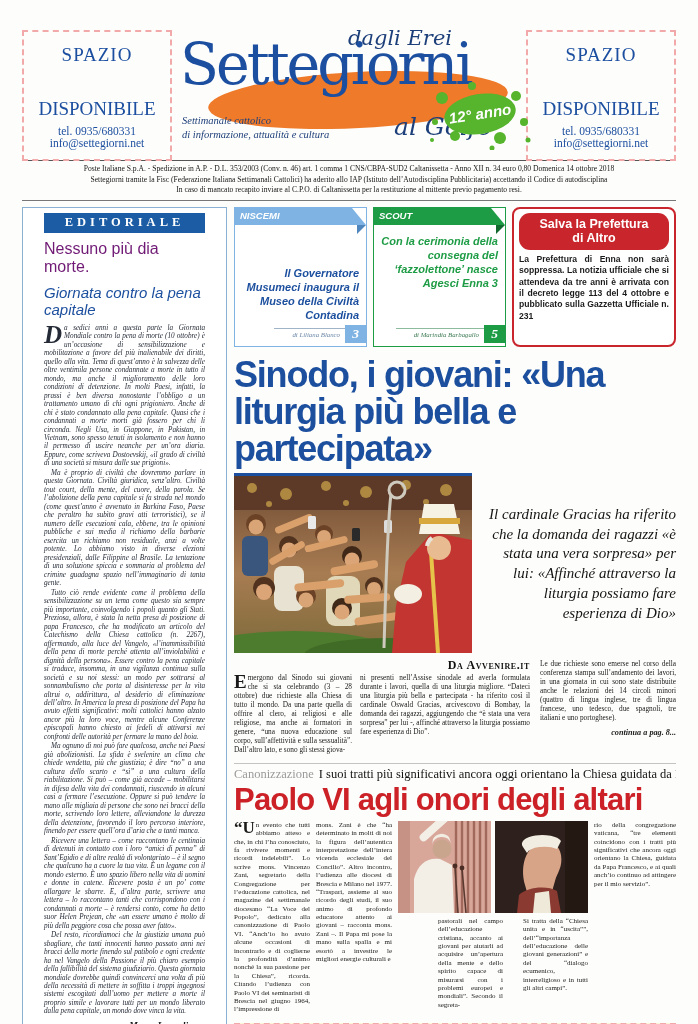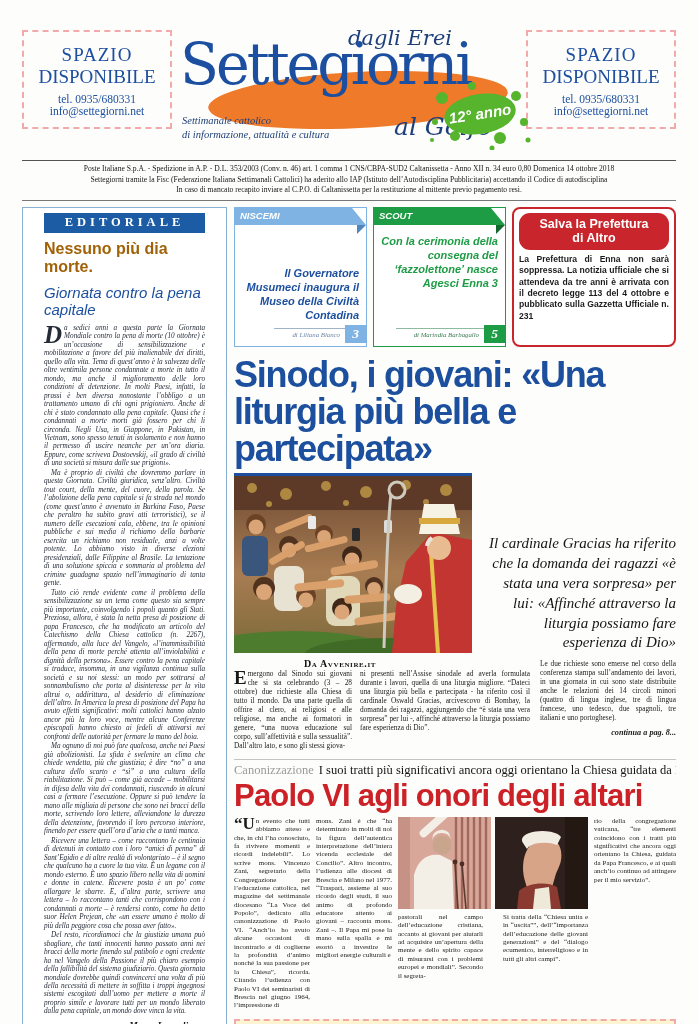--- a/index.html
+++ b/index.html
@@ -5,40 +5,40 @@
   html,body{margin:0;padding:0;}
   body{
     width:698px;height:1024px;overflow:hidden;background:#fdfdfb;
     font-family:"Liberation Serif", serif;color:#111;
     -webkit-font-smoothing:antialiased;
   }
   
   .header{display:flex;gap:8px;padding:30px 22px 0;align-items:flex-start;height:126px;}
   .adbox{width:142px;flex:none;border:2px dashed #f2a9a9;text-align:center;color:#1d4fa0;padding:12px 2px 10px;}
   .adbox .l1{font-size:19px;letter-spacing:1px;}
-  .adbox .l2{font-size:19px;letter-spacing:0px;}
+  .adbox .l2{font-size:19px;letter-spacing:0px;margin-top:32px;}
   .adbox .tel{font-size:11.5px;margin-top:5px;}
   .adbox .mail{font-size:11.5px;}
   .logo-wrap{flex:1;position:relative;height:126px;}
   .logo-ellipse{position:absolute;left:28px;top:42px;width:300px;height:56px;background:#ee7a2a;border-radius:50%;transform:rotate(-3deg);}
   .logo-pre{position:absolute;left:168px;top:-4px;font-style:italic;font-size:21px;color:#1d3f7a;font-family:"DejaVu Serif",serif;}
   .logo-name{position:absolute;left:0px;top:6px;font-size:57px;font-weight:normal;color:#1d4fa0;font-family:"DejaVu Serif",serif;letter-spacing:-3px;line-height:1;}
   .logo-tag{position:absolute;left:2px;top:84px;font-style:italic;font-size:10.5px;color:#1d3f7a;line-height:1.3;}
   .logo-post{position:absolute;left:214px;top:82px;font-style:italic;font-size:25px;color:#1d3f7a;font-family:"DejaVu Serif",serif;}
   .badge{position:absolute;right:-14px;top:48px;width:104px;height:72px;}
   
   .masthead{margin:4px 22px 0;border-top:1px solid #555;border-bottom:1.5px solid #777;padding:3px 2px 4px;font-size:7.6px;line-height:1.4;color:#151515;text-align:center;}
   
   .content{display:flex;gap:7px;margin:6px 22px 0;}
   .left-col{width:205px;flex:none;}
   .right-col{flex:1;min-width:0;}
   
   .editorial{border:1px solid #8ab0d4;padding:5px 21px 6px;background:#fff;}
   .ed-label{background:#1b5ca4;color:#fff;text-align:center;font-weight:bold;letter-spacing:4px;font-size:12.5px;padding:2px 0 3px;}
-  .ed-title{color:#a16207;font-family:"Liberation Sans",sans-serif;font-weight:bold;font-size:16px;line-height:1.12;margin-top:7px;}
+  .ed-title{color:#701a75;font-family:"Liberation Sans",sans-serif;font-weight:normal;font-size:16px;line-height:1.12;margin-top:7px;}
   .ed-subtitle{color:#1c4f9e;font-family:"Liberation Sans",sans-serif;font-style:italic;font-size:15px;margin:8px 0 6px;}
   .ed-body p{margin:0 0 1px;font-style:italic;font-size:7.2px;line-height:1.18;text-align:justify;color:#242a36;text-indent:7px;}
   .ed-body p.first{text-indent:0;}
   .ed-drop{float:left;font-size:25px;line-height:19px;padding:1px 2px 0 0;font-style:italic;font-weight:bold;color:#242a36;}
   .ed-sig{display:flex;align-items:flex-end;gap:6px;margin-top:5px;}
   .ed-sig .line{flex:1;border-bottom:1px solid #444;margin-bottom:3px;}
   .ed-sig .name{font-weight:bold;font-style:italic;font-size:9.5px;color:#1a1a1a;}
   
   .webbox{margin-top:7px;background:#f6dfb0;border-radius:3px 26px 26px 30px;padding:10px 10px 11px 15px;}
   .webbox .url{color:#1c4f9e;font-family:"Liberation Sans",sans-serif;font-weight:bold;font-size:16px;letter-spacing:0.2px;}
@@ -62,48 +62,48 @@
   .teaser-byline{font-style:italic;font-size:6.8px;color:#6a87a8;border-top:1px solid #9fb4c8;padding:2px 5px 4px 18px;margin-bottom:4px;}
   .green .teaser-byline{color:#3c7a52;border-top-color:#8cbb9d;}
   .teaser-page{width:21px;height:18px;color:#fff;font-size:13.5px;font-style:italic;font-weight:bold;text-align:center;margin:0 0 3px 0;line-height:18px;}
   .blue .teaser-page{background:#7eb3e3;}
   .green .teaser-page{background:#1e9c45;}
   .pref{width:150px;flex:none;border:2px solid #c9252c;border-radius:8px;padding:4px 5px 3px;background:#fff;}
   .pref-head{background:#c9252c;border-radius:11px;color:#fff;text-align:center;font-family:"Liberation Sans",sans-serif;font-weight:bold;font-size:12.5px;line-height:1.12;padding:4px 2px 5px;}
   .pref-body{font-family:"Liberation Sans",sans-serif;font-size:8.6px;font-weight:bold;line-height:1.32;color:#1c1c1c;margin-top:4px;text-align:justify;}
   
   .sinodo-headline{color:#1c4f9e;font-family:"Liberation Sans",sans-serif;font-weight:bold;font-size:36px;line-height:1.03;letter-spacing:-1.2px;margin:9px 0 6px;}
-  .photo-row{display:flex;gap:9px;align-items:flex-end;}
+  .photo-row{display:flex;gap:9px;align-items:center;}
   .main-photo{width:238px;height:180px;flex:none;border-top:3px solid #1c4f9e;box-sizing:border-box;}
   .main-photo svg{display:block;width:100%;height:100%;}
   .pull-quote{flex:1;min-width:0;text-align:right;font-style:italic;font-size:15px;line-height:1.33;color:#161616;padding-top:2px;}
   .below-row{display:flex;gap:10px;margin-top:5px;}
   .below-left{width:296px;flex:none;}
-  .kicker{font-variant:small-caps;font-weight:bold;font-size:10px;letter-spacing:0.6px;text-align:left;padding-left:70px;}
+  .kicker{font-variant:small-caps;font-weight:bold;font-size:12px;letter-spacing:0.6px;text-align:right;padding-left:70px;}
   .twocol{display:flex;gap:8px;margin-top:1px;}
   .tc1{width:118px;flex:none;}
   .tc1,.tc2,.below-right{font-size:7.3px;line-height:1.22;text-align:justify;color:#1a1a1a;}
   .tc2{flex:1;min-width:0;}
   .below-right{flex:1;min-width:0;padding-top:2px;}
   .art-drop{float:left;font-size:19px;line-height:15px;padding-right:1px;font-weight:bold;}
   .continua{text-align:right;font-weight:bold;font-style:italic;font-size:8.2px;margin-top:5px;}
   
   .paolo{margin-top:9px;border-top:1px solid #c4c4c4;padding-top:4px;}
   .paolo-kicker{font-size:12.5px;line-height:1.1;white-space:nowrap;overflow:hidden;}
   .paolo-kicker .k1{color:#9a9a9a;margin-right:5px;}
   .paolo-kicker .k2{color:#141414;}
   .paolo-headline{color:#cb2127;font-family:"Liberation Sans",sans-serif;font-weight:bold;font-size:31px;letter-spacing:-0.8px;line-height:1.02;margin:2px 0 5px;}
   .paolo-body{display:flex;gap:6px;}
   .pcol{font-size:7px;line-height:1.2;text-align:justify;color:#1a1a1a;}
   .pcol1,.pcol2{width:76px;flex:none;}
   .pmid{width:190px;flex:none;}
   .pmid .photos{display:flex;gap:4px;}
   .pphoto{width:93px;height:92px;}
   .pphoto svg{display:block;width:100%;height:100%;}
-  .minis{display:flex;gap:20px;margin-top:4px;}
+  .minis{display:flex;gap:20px;margin-top:4px;margin-left:40px;}
   .mini{flex:1;font-size:7px;line-height:1.2;text-align:justify;color:#1a1a1a;}
   .pcol4{flex:1;min-width:0;}
   .pdrop{float:left;font-size:17px;line-height:14px;padding-right:1px;font-weight:bold;}
   
   .strip{margin-top:9px;background:#fdf5d2;border:2px dashed #f2a9a9;color:#1b3f75;font-family:"Liberation Sans",sans-serif;font-size:11.5px;text-align:center;padding:4px 2px;}
 </style>
 </head>
 <body>
 
 <div class="header">

